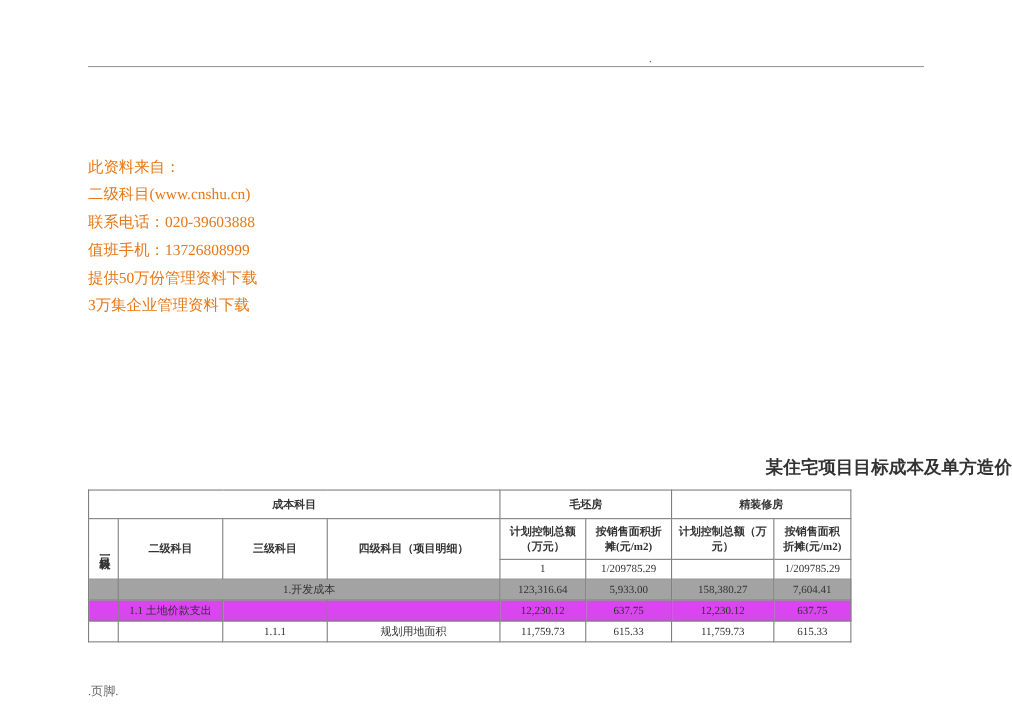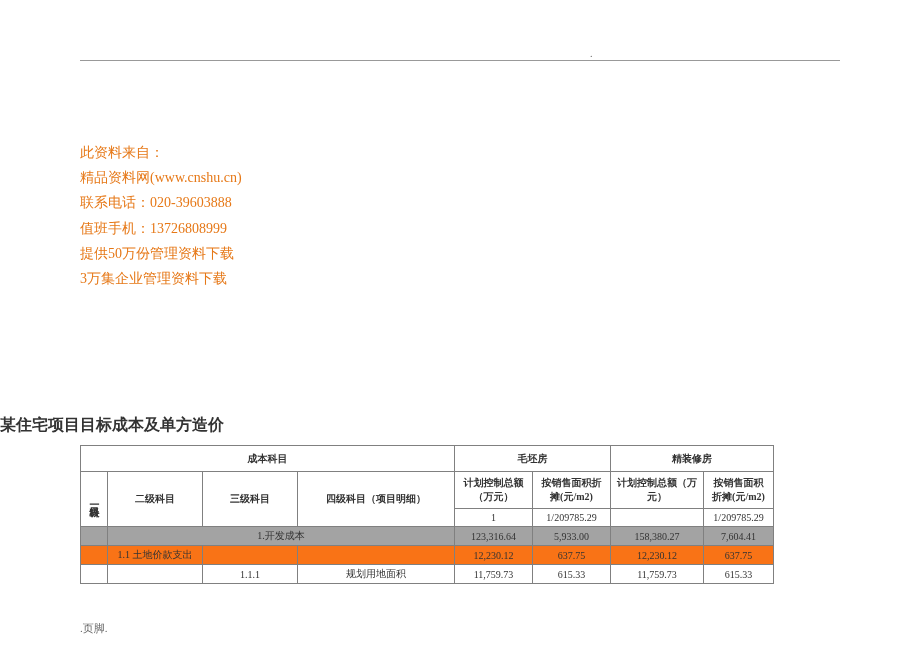--- a/index.html
+++ b/index.html
@@ -32,21 +32,21 @@
       left: 80px;
       color: #e67817;
       font-size: 14px;
       line-height: 1.8;
     }
     .title {
       position: absolute;
       top: 415px;
       left: 0;
       right: 0;
-      text-align: left;
+      text-align: right;
       font-size: 16px;
       font-weight: bold;
       color: #333;
     }
     .main-table {
       position: absolute;
       top: 445px;
       left: 80px;
       border-collapse: collapse;
       font-size: 10px;
@@ -68,42 +68,42 @@
       height: 50px;
     }
     .main-table .lvl2 { width: 95px; }
     .main-table .lvl3 { width: 95px; }
     .main-table .lvl4 { width: 157px; }
     .main-table .col1 { width: 78px; }
     .main-table .col2 { width: 78px; }
     .main-table .col3 { width: 93px; }
     .main-table .col4 { width: 70px; }
     .row-green { background: #a3a3a3; }
-    .row-orange { background: #f97316; }
+    .row-orange { background: #d946ef; }
     .num { text-align: right; padding-right: 6px; }
     .left { text-align: left; padding-left: 4px; }
     .footer {
       position: absolute;
       bottom: 15px;
       left: 80px;
       font-size: 11px;
       color: #666;
       margin-top: 17px;
     }
     .small-row td, .small-row th { height: 18px; padding: 2px 6px; }
   </style>
 </head>
 <body>
 
 <div class="dot">.</div>
 <div class="page-top-line"></div>
 
 <div class="source-info">
   <div>此资料来自：</div>
-  <div>精品资料网(www.cnshu.cn)</div>
+  <div>二级科目(www.cnshu.cn)</div>
   <div>联系电话：020-39603888</div>
   <div>值班手机：13726808999</div>
   <div>提供50万份管理资料下载</div>
   <div>3万集企业管理资料下载</div>
 </div>
 
 <div class="title">某住宅项目目标成本及单方造价</div>
 
 <table class="main-table">
   <tbody>

